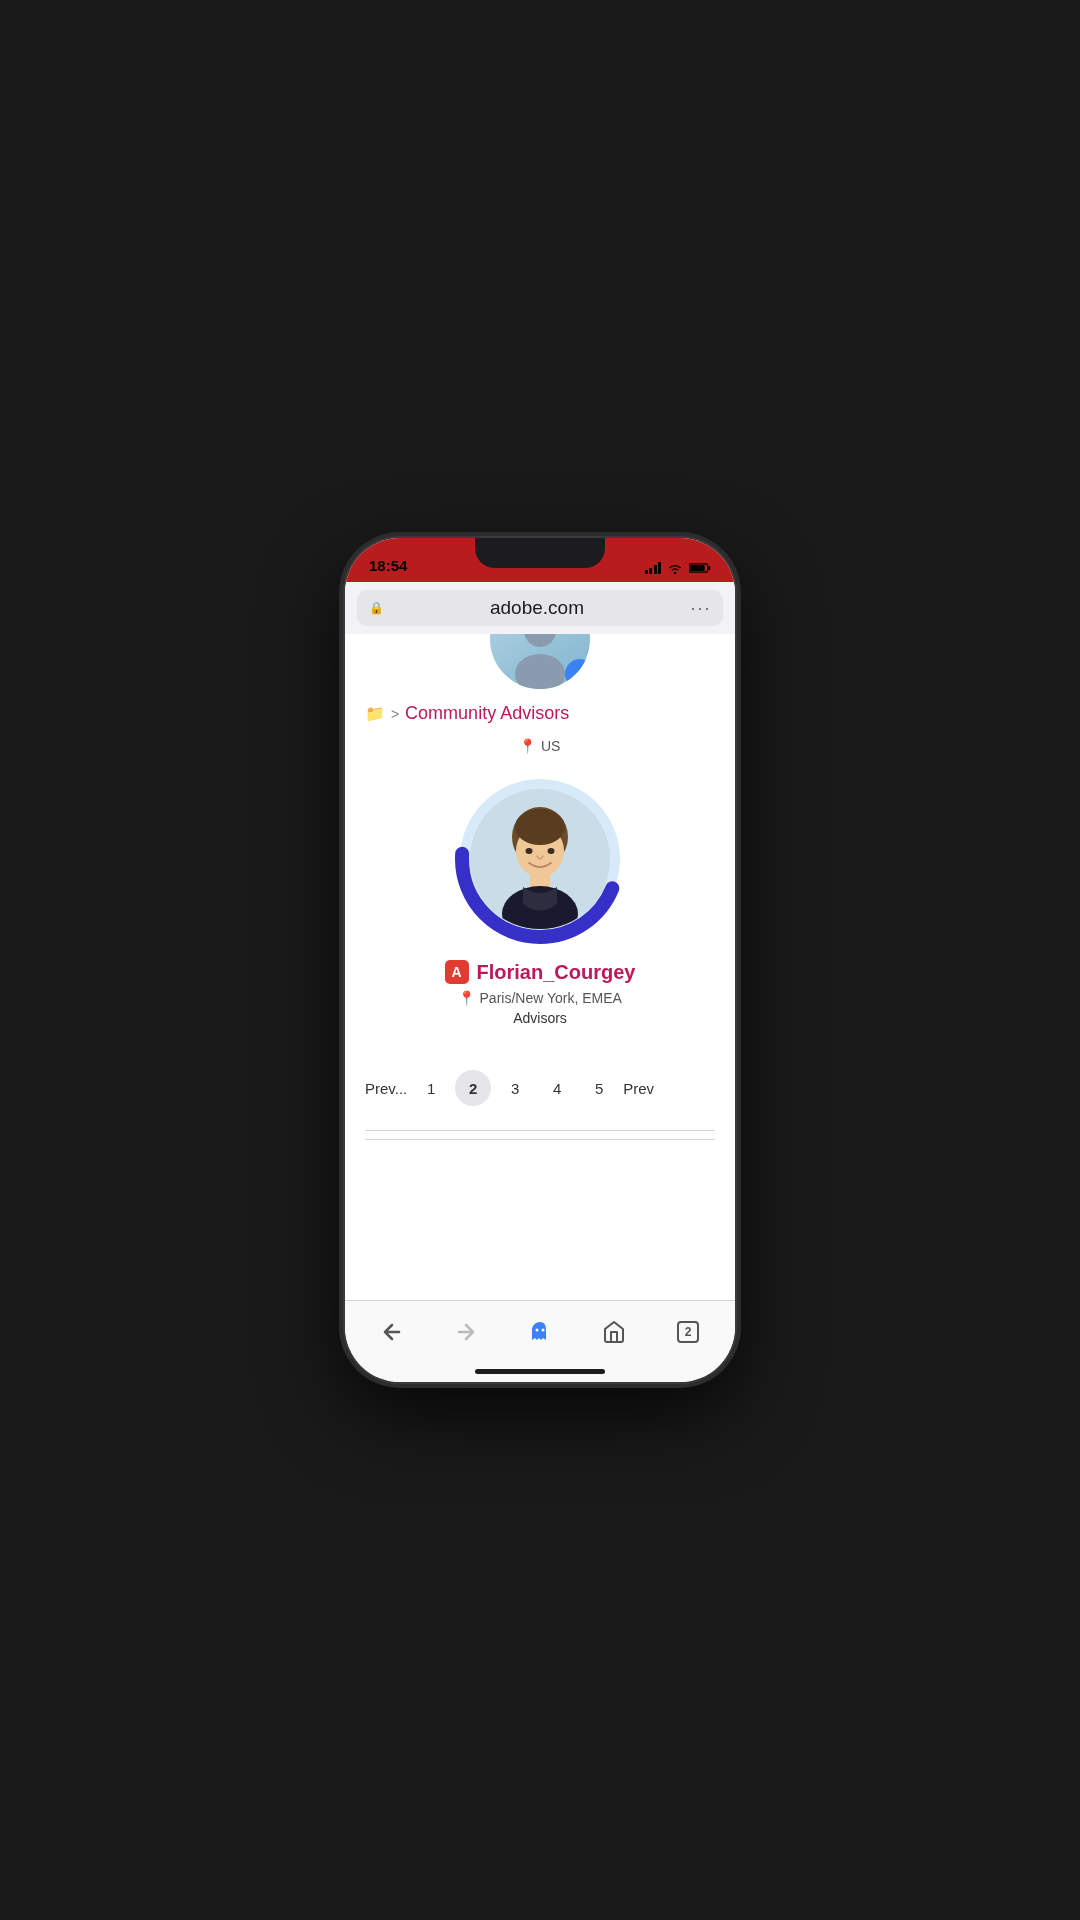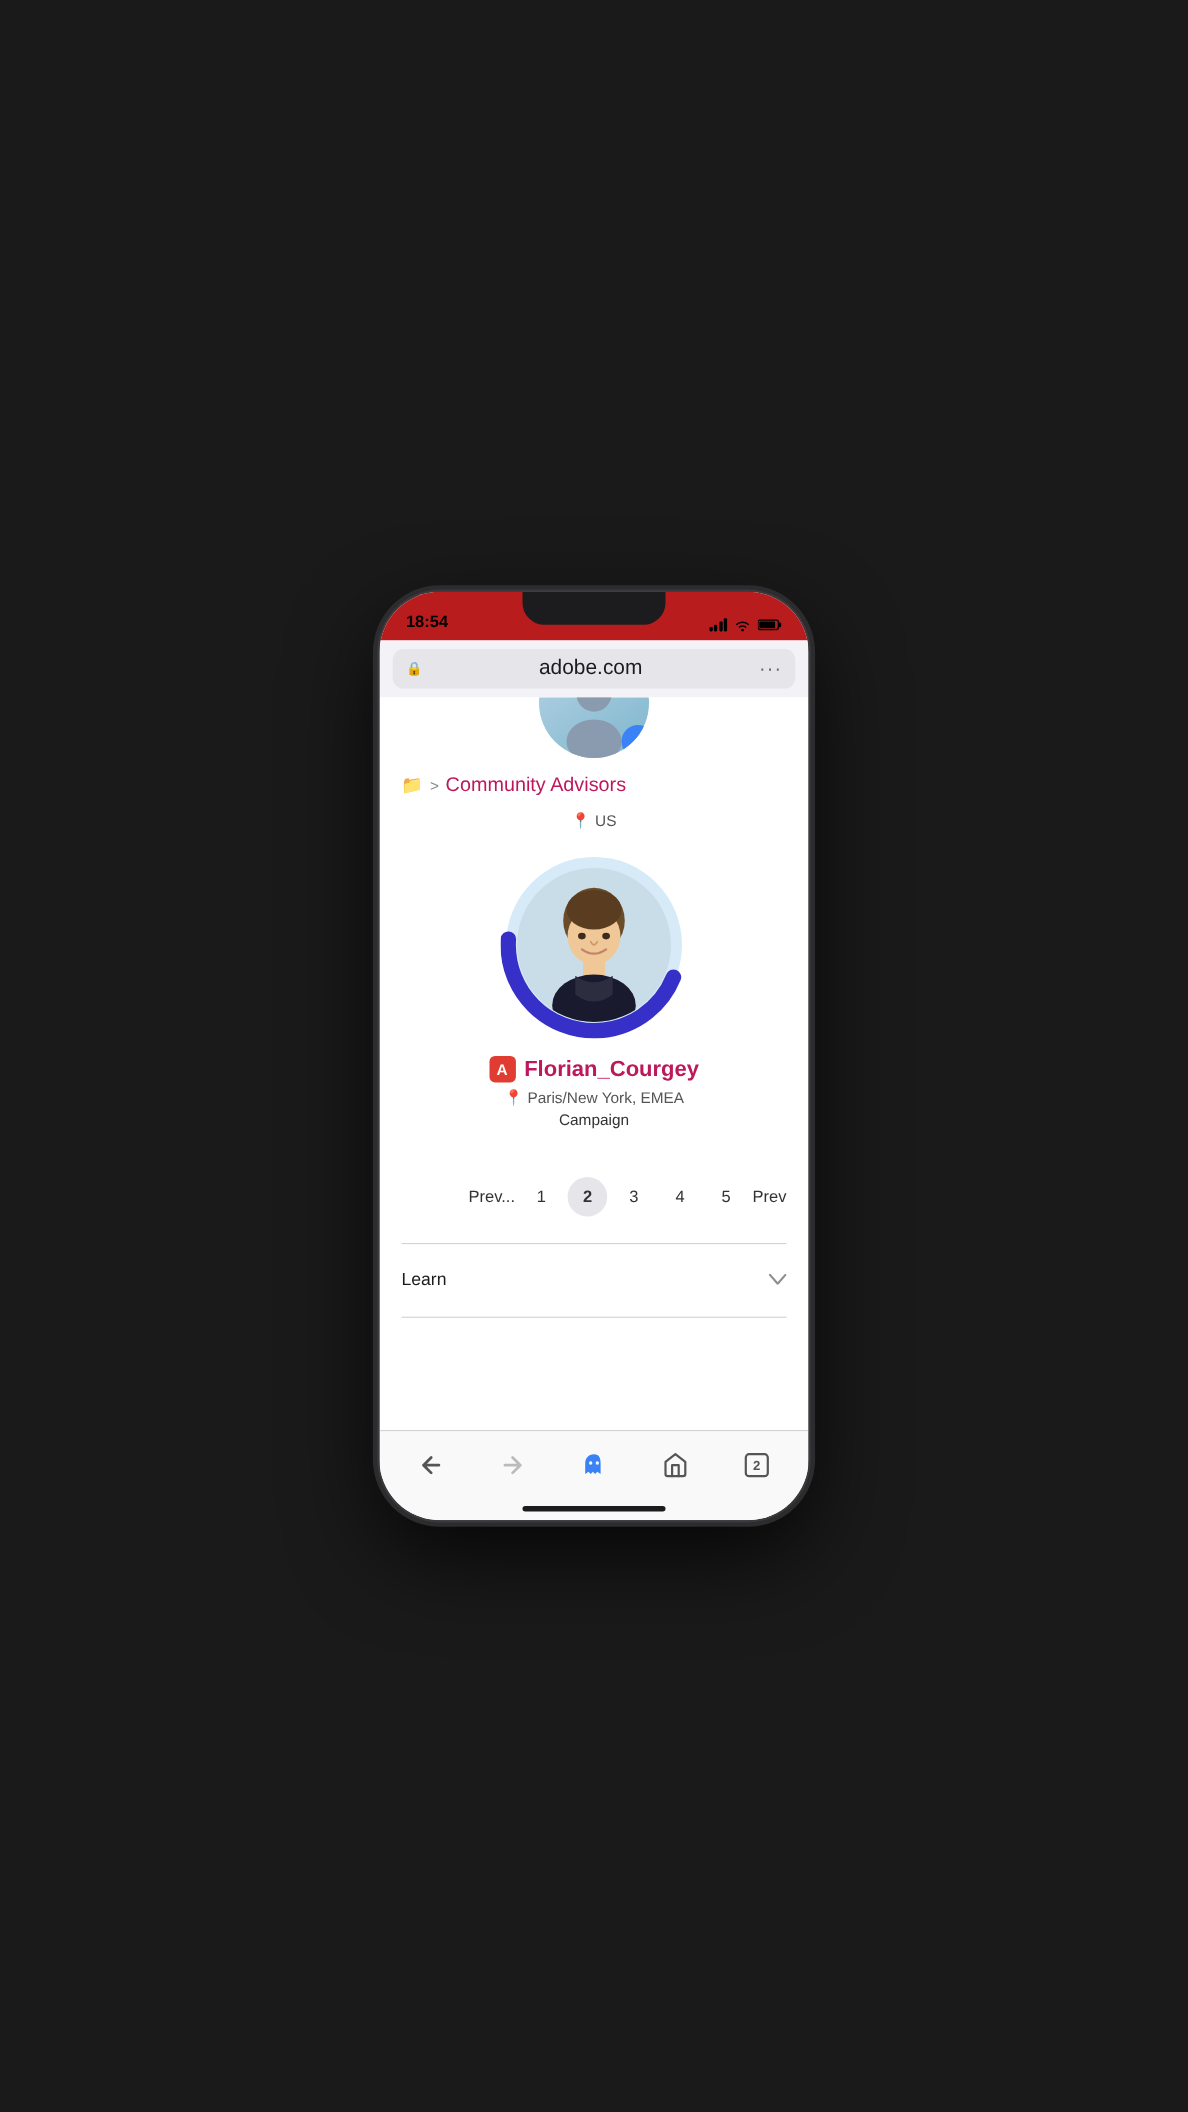--- a/index.html
+++ b/index.html
@@ -270,21 +270,21 @@
     .profile-specialty {
       font-size: 14px;
       color: #333;
       font-weight: 400;
     }
 
     
     .pagination {
       display: flex;
       align-items: center;
-      justify-content: flex-end;
+      justify-content: flex-start;
       gap: 6px;
       padding: 24px 20px 16px;
     }
 
     .pagination-item {
       min-width: 36px;
       height: 36px;
       display: flex;
       align-items: center;
       justify-content: center;
@@ -511,44 +511,36 @@
             <span class="adobe-badge-text">A</span>
           </div>
           <span class="profile-name">Florian_Courgey</span>
         </div>
 
         <div class="profile-location">
           <span>📍</span>
           <span>Paris/New York, EMEA</span>
         </div>
 
-        <div class="profile-specialty">Campaign</div>
+        <div class="profile-specialty">Advisors</div>
 
       </div>
 
       <div class="pagination">
         <span class="pagination-prev">Prev...</span>
         <span class="pagination-item">1</span>
         <span class="pagination-item active">2</span>
         <span class="pagination-item">3</span>
         <span class="pagination-item">4</span>
         <span class="pagination-item">5</span>
         <span class="pagination-next">Prev</span>
       </div>
 
       <div class="divider"></div>
 
-      <div class="learn-section">
-        <span class="learn-label">Learn</span>
-        <span class="learn-chevron">
-          <svg width="16" height="10" viewBox="0 0 16 10" fill="none">
-            <path d="M1 1L8 9L15 1" stroke="#8e8e93" stroke-width="2" stroke-linecap="round" stroke-linejoin="round"></path>
-          </svg>
-        </span>
-      </div>
 
       <div class="divider"></div>
 
     </div>
 
     <div class="bottom-nav">
       <div class="nav-btn">
         <svg viewBox="0 0 24 24" fill="none" stroke="#555" stroke-width="2.5" stroke-linecap="round" stroke-linejoin="round">
           <path d="M19 12H5M12 5l-7 7 7 7"></path>
         </svg>

